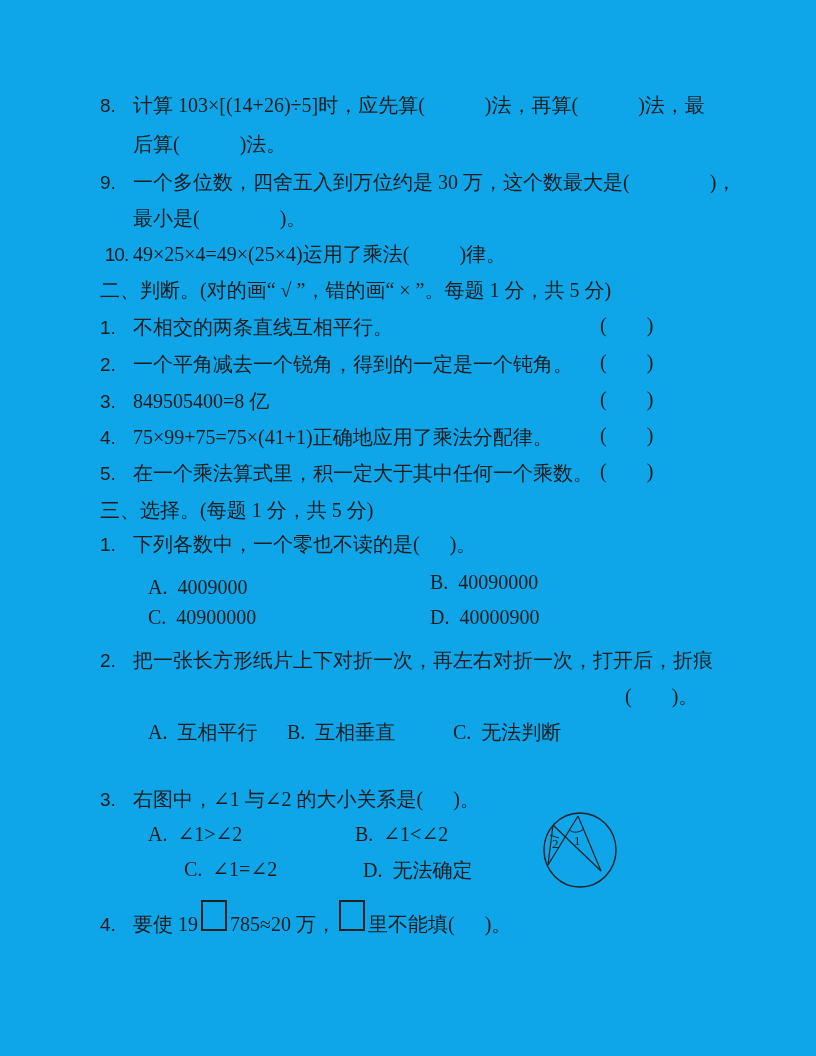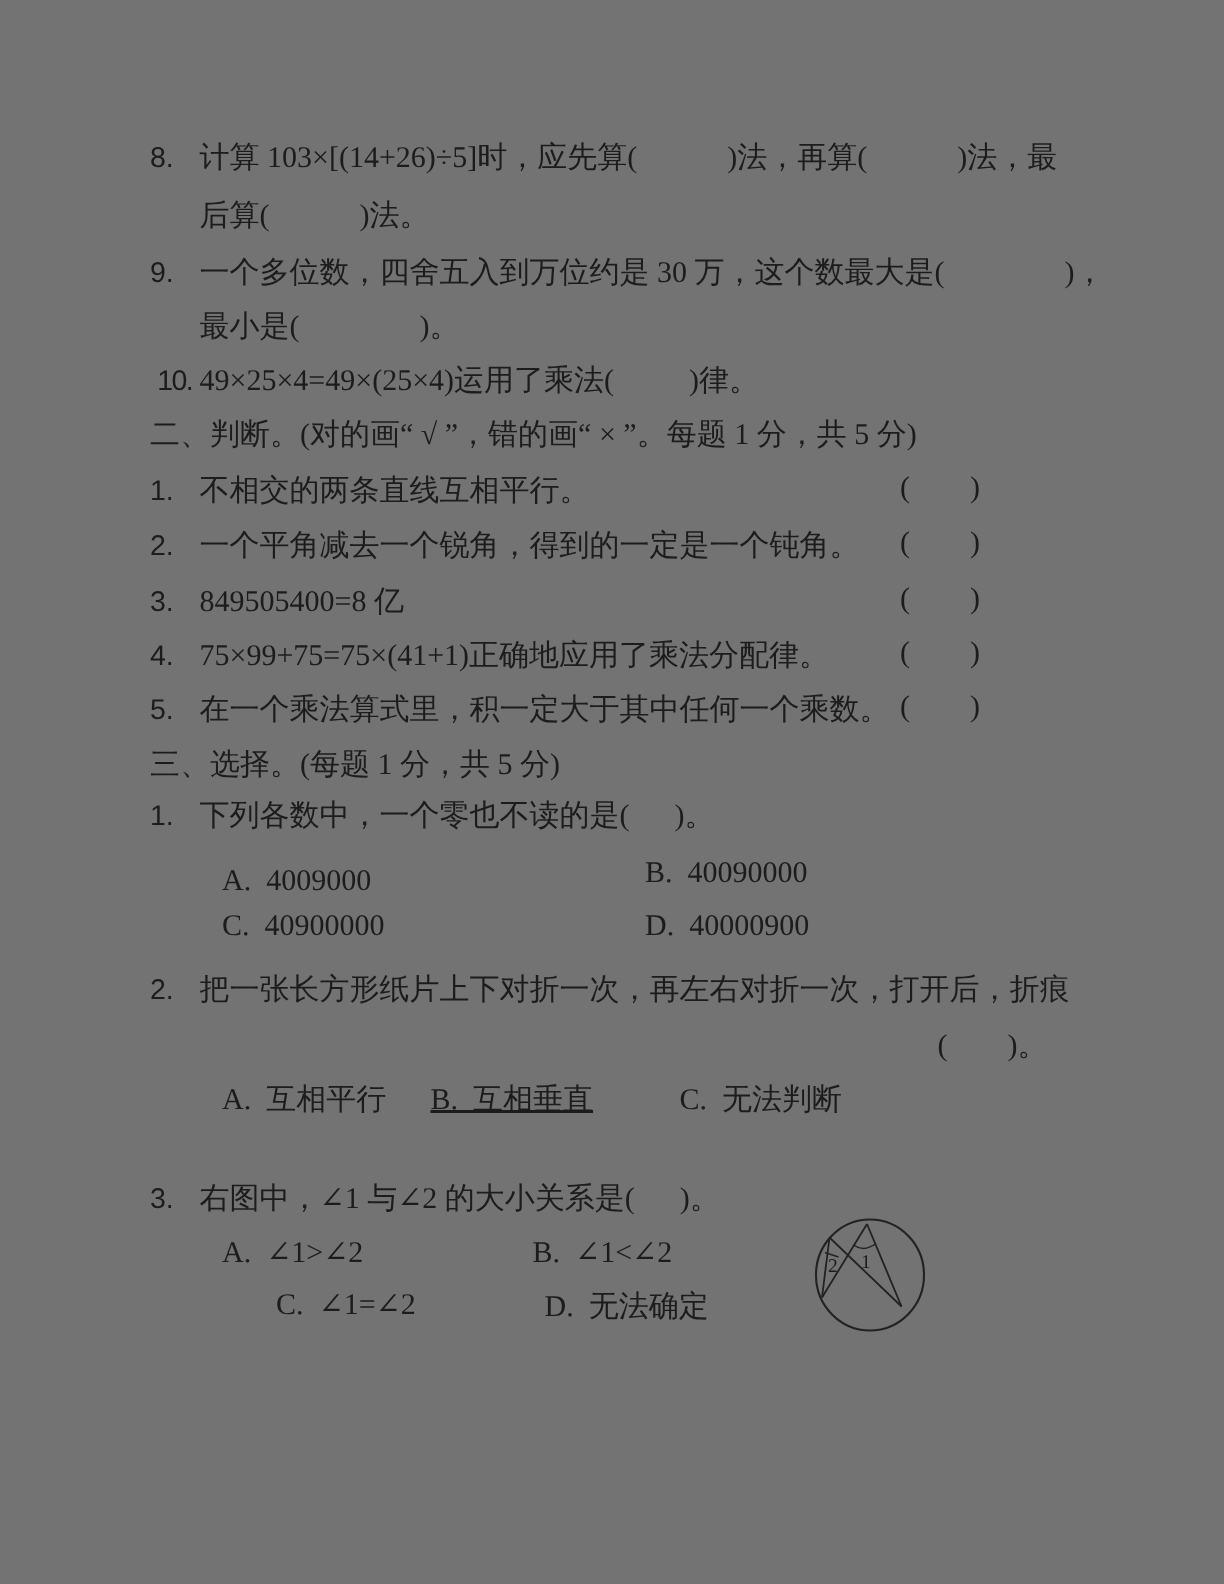--- a/index.html
+++ b/index.html
@@ -1,20 +1,20 @@
 <!DOCTYPE html>
 <html><head>
 <meta charset="utf-8">
 <style>
   html,body { margin:0; padding:0; background:#e8e8e8; }
   .page {
     position:relative;
     width:816px; height:1056px;
     margin:0 auto;
-    background:#737373;
+    background:#0ea5e9;
     color:#1c1c1c;
     font-family:"Liberation Serif","DejaVu Serif","DejaVu Sans",serif;
     font-size:20px;
     overflow:hidden;
   }
   .line {
     position:absolute;
     white-space:pre;
     line-height:27px;
   }
@@ -78,21 +78,21 @@
 
   <div class="line" style="left:100px; top:531px;"><span class="qnum">1.</span><span>下列各数中，一个零也不读的是(      )。</span></div>
   <div class="opt" style="left:148px; top:576px;">A.  4009000</div>
   <div class="opt" style="left:430px; top:571px;">B.  40090000</div>
   <div class="opt" style="left:148px; top:606px;">C.  40900000</div>
   <div class="opt" style="left:430px; top:606px;text-align:right;">D.  40000900</div>
 
   <div class="line" style="left:100px; top:647px;"><span class="qnum">2.</span><span>把一张长方形纸片上下对折一次，再左右对折一次，打开后，折痕</span></div>
   <div class="parens" style="left:625px; top:683px;">(        )。</div>
   <div class="opt" style="left:148px; top:719px;">A.  互相平行</div>
-  <div class="opt" style="left:287px; top:719px;text-decoration:underline;">B.  互相垂直</div>
+  <div class="opt" style="left:287px; top:719px;">B.  互相垂直</div>
   <div class="opt" style="left:453px; top:719px;">C.  无法判断</div>
 
   <div class="line" style="left:100px; top:786px;"><span class="qnum">3.</span><span>右图中，∠1 与∠2 的大小关系是(      )。</span></div>
   <div class="opt" style="left:148px; top:822px;">A.  ∠1&gt;∠2</div>
   <div class="opt" style="left:355px; top:822px;">B.  ∠1&lt;∠2</div>
   <div class="opt" style="left:157px; top:857px;margin-left:27px;">C.  ∠1=∠2</div>
   <div class="opt" style="left:363px; top:857px;">D.  无法确定</div>
 
   <div class="diagram">
     <svg width="92" height="98" viewBox="0 0 92 98">
@@ -101,14 +101,15 @@
       <line x1="45" y1="17" x2="68" y2="72" stroke="#222" stroke-width="1.2"></line>
       <line x1="20" y1="26" x2="68" y2="72" stroke="#222" stroke-width="1.2"></line>
       <line x1="15" y1="66" x2="20" y2="26" stroke="#222" stroke-width="1.2"></line>
       <path d="M 36 31 Q 43 36 51 30" fill="none" stroke="#222" stroke-width="1"></path>
       <path d="M 17 36 L 26 39" fill="none" stroke="#222" stroke-width="1"></path>
       <text x="41" y="46">1</text>
       <text x="19" y="49">2</text>
     </svg>
   </div>
 
+  <div class="line" style="left:100px; top:900px;"><span class="qnum">4.</span><span>要使 19</span><span class="blank-box"></span><span>785≈20 万，</span><span class="blank-box"></span><span>里不能填(      )。</span></div>
 
 </div>
 
 </body></html>

